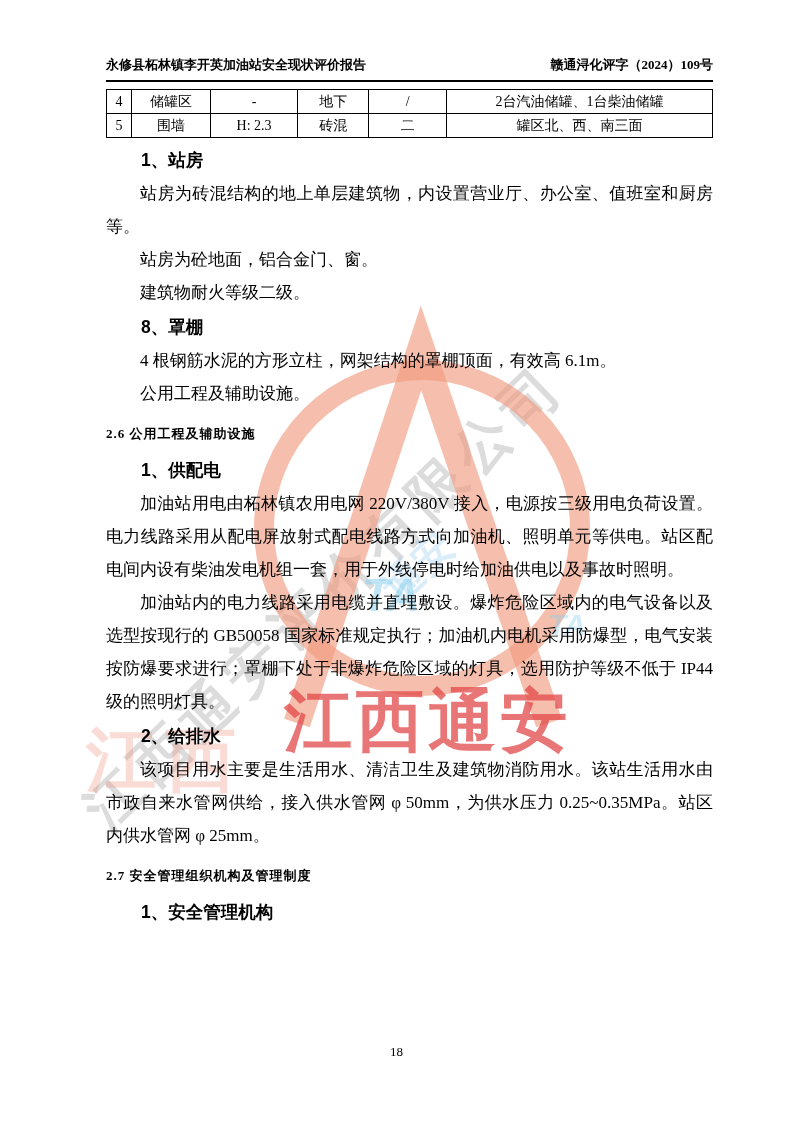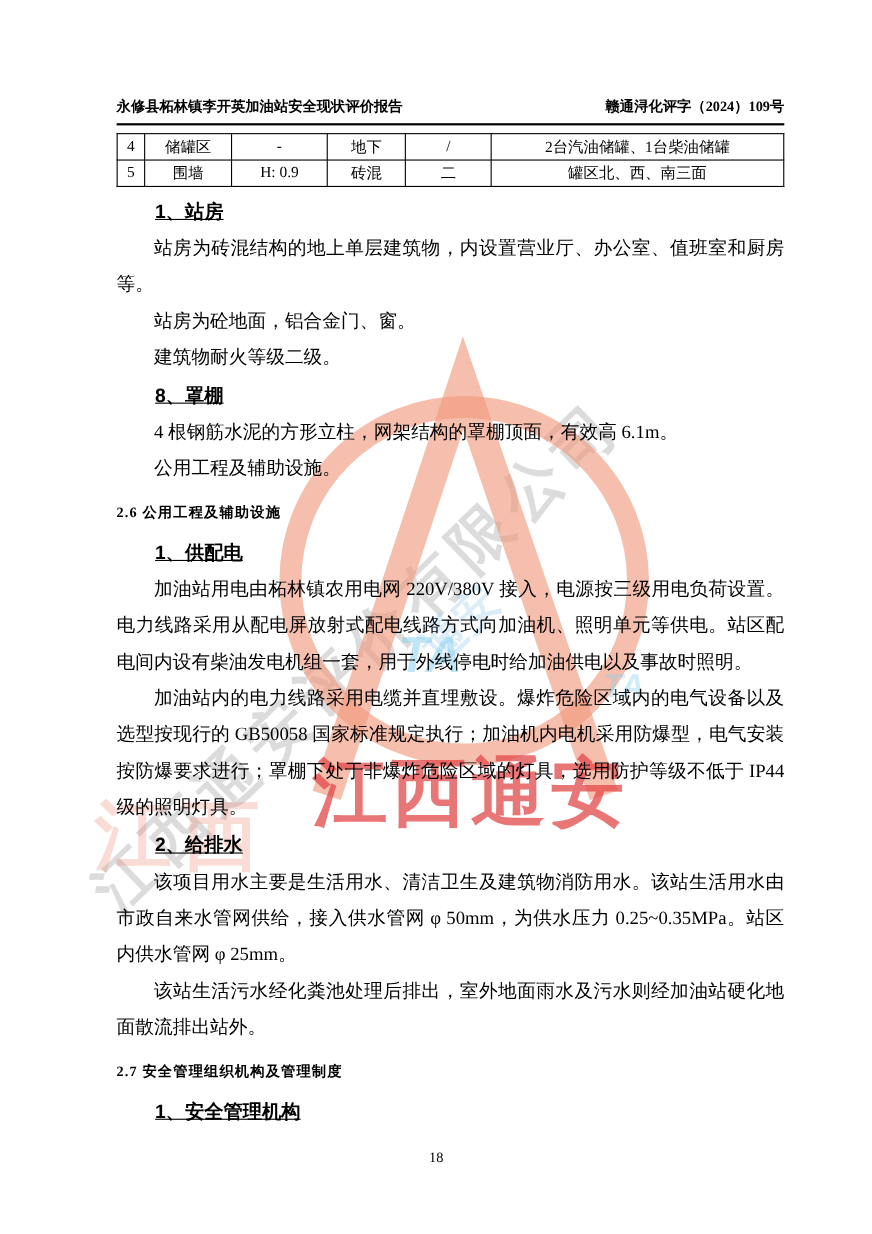--- a/index.html
+++ b/index.html
@@ -48,21 +48,20 @@
   .wm-red{
     position:absolute;left:284px;top:676px;
     font-size:68px;font-weight:bold;letter-spacing:4px;
     color:rgba(225,72,72,0.75);
   }
   
   .content{
     position:absolute;inset:0;z-index:1;
     padding:56px 80px 16px 106px;
     box-sizing:border-box;
-    margin-top:32px;
   }
   .page-header{
     display:flex;justify-content:space-between;align-items:flex-end;
     font-size:13px;font-weight:bold;
     padding-bottom:6px;
     border-bottom:2px solid #000;
   }
   table.spec{
     width:100%;
     border-collapse:collapse;
@@ -77,21 +76,20 @@
     vertical-align:middle;
   }
   .c-no{width:4.1%;} .c-item{width:13.1%;text-align:center;} .c-spec{width:14.3%;}
   .c-struct{width:11.8%;} .c-level{width:12.8%;} .c-note{width:43.9%;}
   .body-text{margin-top:6px;}
   .h-sub{
     font-size:17.5px;font-weight:bold;
     padding-left:2em;
     line-height:33px;margin:2px 0 0 0;
     font-family:"Liberation Sans","DejaVu Sans",sans-serif;
-    text-decoration:underline;
   }
   .h-num{
     font-size:13px;font-weight:bold;
     line-height:36px;margin:6px 0 0 0;
     letter-spacing:1px;
   }
   .para{
     font-size:17px;line-height:33px;
     text-indent:2em;text-align:justify;
     margin:0;
@@ -136,21 +134,21 @@
         <td class="c-no">4</td>
         <td class="c-item">储罐区</td>
         <td class="c-spec">-</td>
         <td class="c-struct">地下</td>
         <td class="c-level">/</td>
         <td class="c-note">2台汽油储罐、1台柴油储罐</td>
       </tr>
       <tr>
         <td class="c-no">5</td>
         <td class="c-item">围墙</td>
-        <td class="c-spec">H: 0.9</td>
+        <td class="c-spec">H: 2.3</td>
         <td class="c-struct">砖混</td>
         <td class="c-level">二</td>
         <td class="c-note">罐区北、西、南三面</td>
       </tr>
     </tbody>
       </table>
 
     <div class="body-text">
       <p class="h-sub">1、站房</p>
       <p class="para">站房为砖混结构的地上单层建筑物，内设置营业厅、办公室、值班室和厨房等。</p>
@@ -161,21 +159,20 @@
       <p class="para">4 根钢筋水泥的方形立柱，网架结构的罩棚顶面，有效高 6.1m。</p>
       <p class="para">公用工程及辅助设施。</p>
 
       <p class="h-num">2.6 公用工程及辅助设施</p>
       <p class="h-sub">1、供配电</p>
       <p class="para">加油站用电由柘林镇农用电网 220V/380V 接入，电源按三级用电负荷设置。电力线路采用从配电屏放射式配电线路方式向加油机、照明单元等供电。站区配电间内设有柴油发电机组一套，用于外线停电时给加油供电以及事故时照明。</p>
       <p class="para">加油站内的电力线路采用电缆并直埋敷设。爆炸危险区域内的电气设备以及选型按现行的 GB50058 国家标准规定执行；加油机内电机采用防爆型，电气安装按防爆要求进行；罩棚下处于非爆炸危险区域的灯具，选用防护等级不低于 IP44 级的照明灯具。</p>
 
       <p class="h-sub">2、给排水</p>
       <p class="para">该项目用水主要是生活用水、清洁卫生及建筑物消防用水。该站生活用水由市政自来水管网供给，接入供水管网 φ 50mm，为供水压力 0.25~0.35MPa。站区内供水管网 φ 25mm。</p>
-      <p class="para">该站生活污水经化粪池处理后排出，室外地面雨水及污水则经加油站硬化地面散流排出站外。</p>
 
       <p class="h-num">2.7 安全管理组织机构及管理制度</p>
       <p class="h-sub">1、安全管理机构</p>
     </div>
   </div>
 
   <div class="page-footer">18</div>
 </div>
 
 </body></html>

